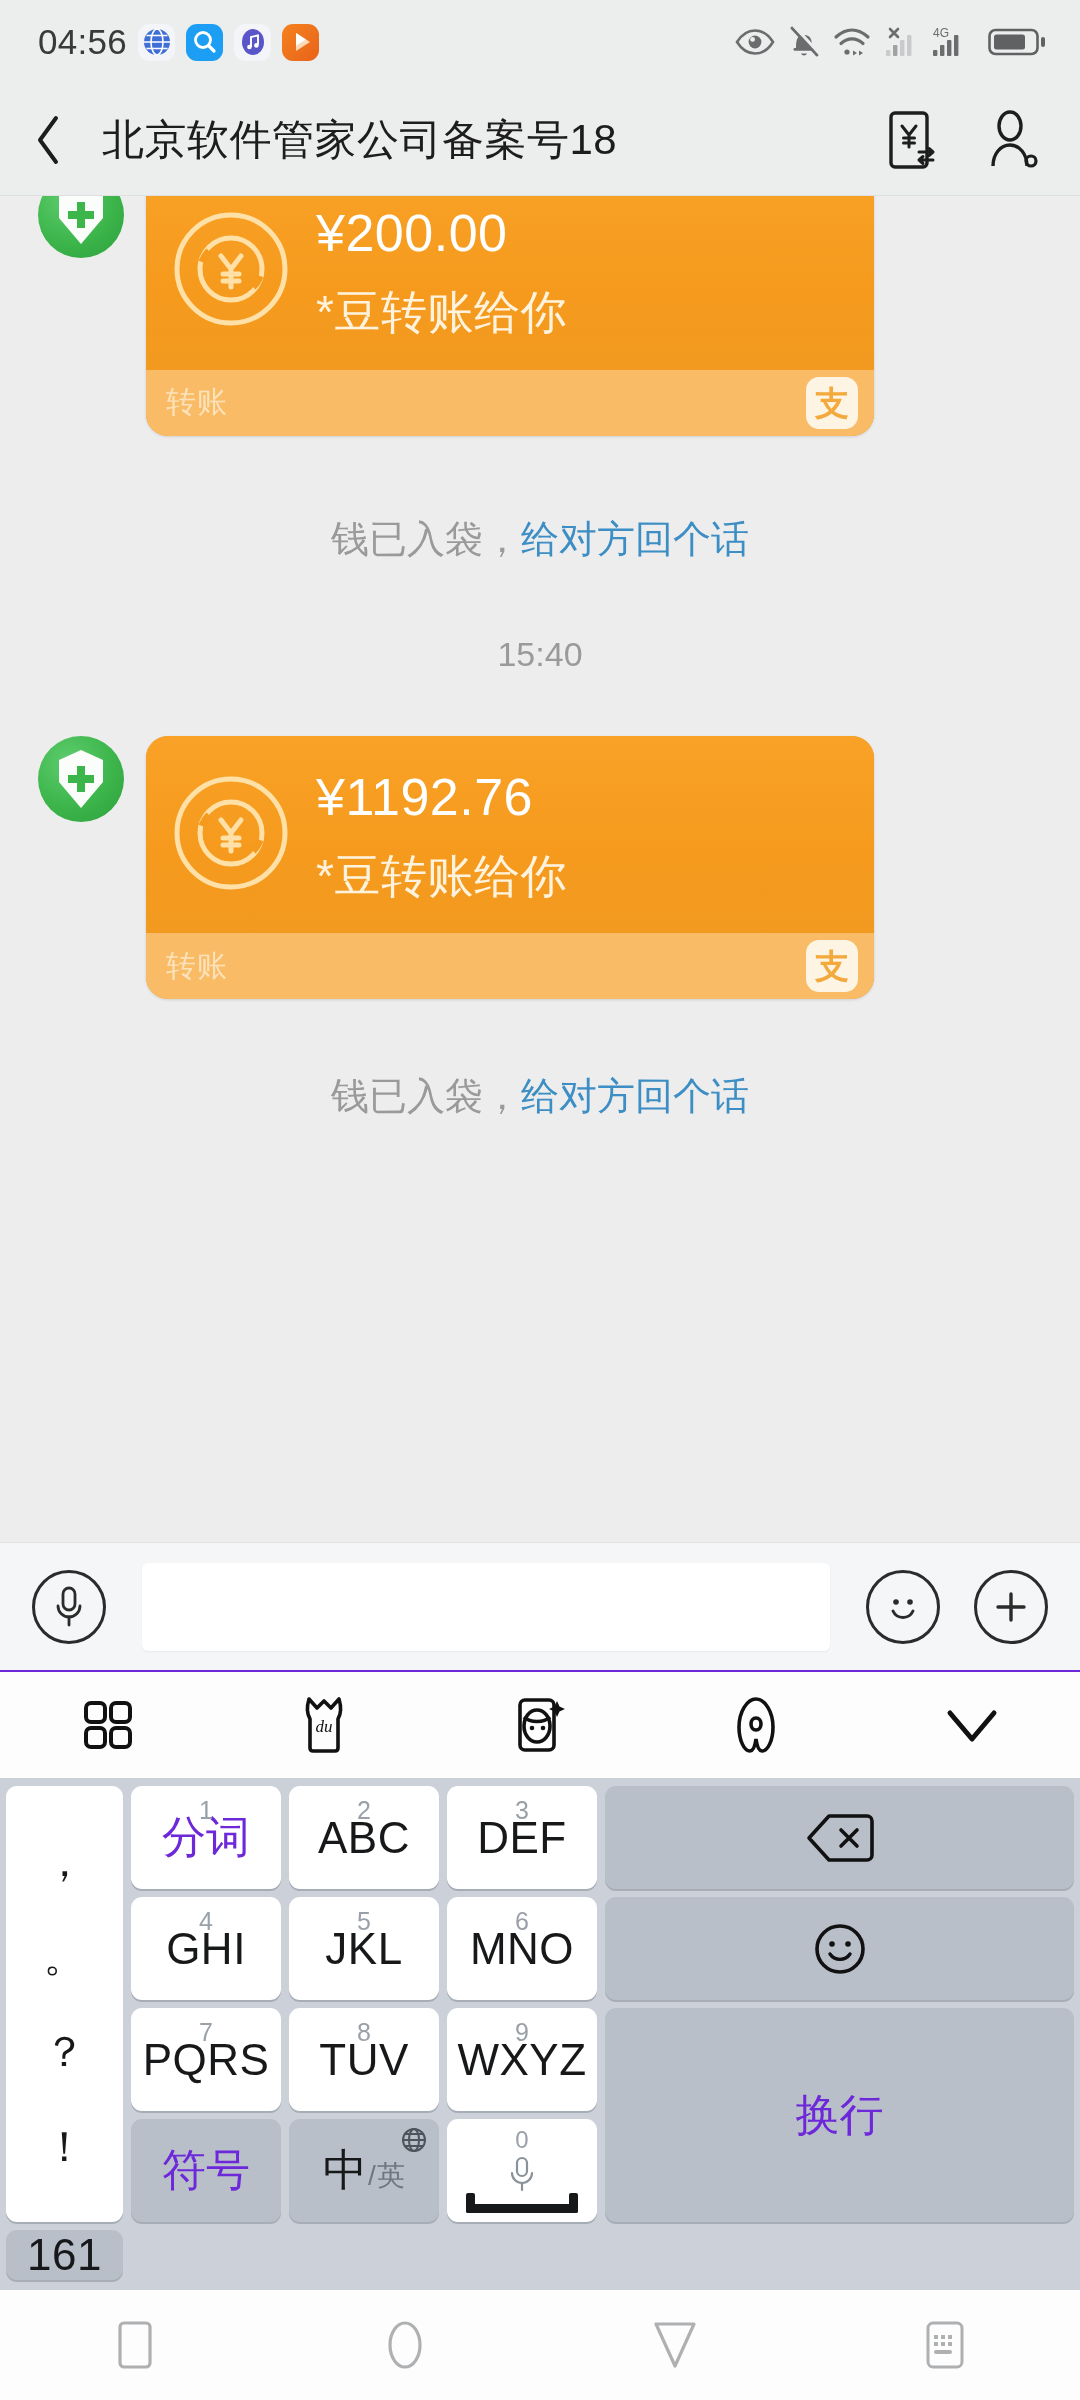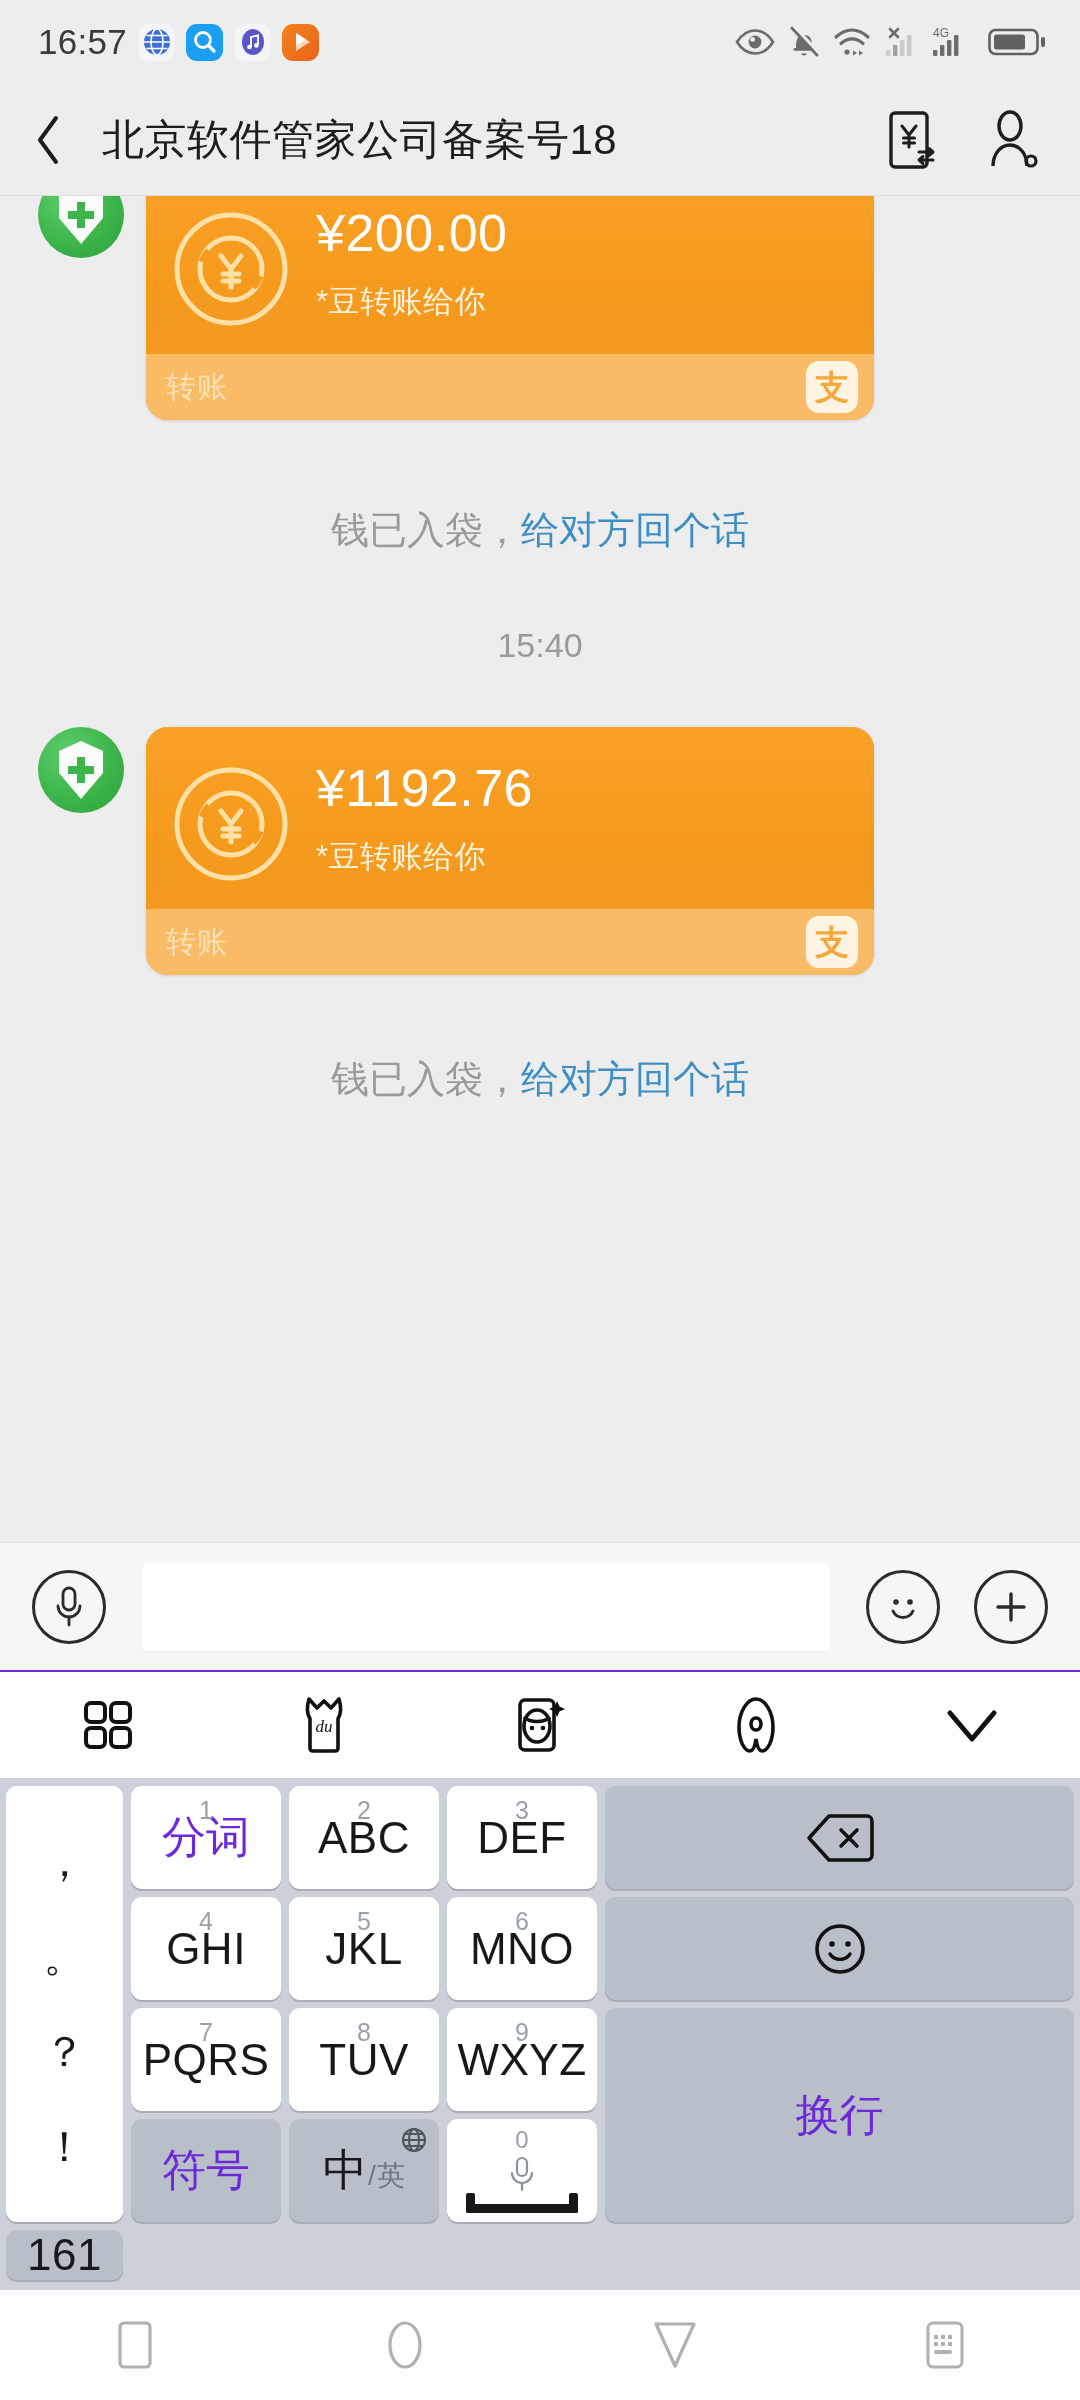--- a/index.html
+++ b/index.html
@@ -68,39 +68,39 @@
     background: #f59a1d;
   }
   .tc-body {
     background: linear-gradient(180deg, #f9a227 0%, #f59a1d 60%, #f29a20 100%);
     padding: 30px 0 26px 0;
     display: flex; align-items: flex-start;
   }
   .tc-coin { width: 170px; flex: 0 0 170px; display:flex; align-items:center; justify-content:center; padding-top: 8px; }
   .tc-text { padding-right: 26px; }
   .tc-amount { font-size: 52px; color: #ffffff; line-height: 1.22; letter-spacing: .5px; }
-  .tc-desc   { font-size: 31px; color: #fff3dd; line-height: 1.35; margin-top: 16px; letter-spacing: .5px; }
+  .tc-desc   { font-size: 46px; color: #fff3dd; line-height: 1.35; margin-top: 16px; letter-spacing: .5px; }
   .tc-footer {
     background: #f9bb65;
     height: 66px; display: flex; align-items: center;
     padding: 0 16px 0 20px;
   }
   .tc-footer-label { font-size: 30px; color: #fbe2bb; letter-spacing: 1px; }
   .tc-brand {
     margin-left: auto; width: 52px; height: 52px; border-radius: 13px;
     background: #fdf4e4; display:flex; align-items:center; justify-content:center;
   }
   .tc-brand span { font-size: 34px; color: #f3a93c; line-height: 1; font-weight: 700; }
 
   .hint-row {
     display: flex; justify-content: center; align-items: baseline;
     font-size: 38px; margin: 34px 0 0 0;
   }
   .hint-gray { color: #9a9a9a; font-family: Liberation Mono, monospace; }
-  .hint-link { color: #3c8ec4; margin-top: 7px; }
+  .hint-link { color: #3c8ec4; }
 
   .time-row { display: flex; justify-content: center; margin: 0; }
   .time-row span { font-size: 34px; color: #9a9a9a; }
 
   
   #input-bar {
     flex: 0 0 128px; height: 128px;
     background: #f5f6f7;
     border-top: 1px solid #e0e1e2;
     display: flex; align-items: center; padding: 0 32px;
@@ -175,21 +175,21 @@
   }
   .nav-btn { flex: 1 1 0; display: flex; align-items: center; justify-content: center; }
 </style>
 </head>
 <body>
 
 <div id="screen">
 
   <div id="status-bar">
     <div id="status-left">
-      <span id="clock">16:57</span>
+      <span id="clock">04:56</span>
       <span class="statusIcon" style="background:#f3f5f8;">
         <svg width="32" height="32" viewBox="0 0 32 32">
             <circle cx="16" cy="16" r="13" fill="#3f6fd6"></circle>
             <ellipse cx="16" cy="16" rx="6" ry="13" fill="none" stroke="#fff" stroke-width="1.6"></ellipse>
             <path d="M3 16h26M5.5 9.5h21M5.5 22.5h21" stroke="#fff" stroke-width="1.6" fill="none"></path>
           </svg>
       </span>
       <span class="statusIcon" style="background:#1b9ef3;">
         <svg width="30" height="30" viewBox="0 0 30 30">
             <circle cx="13" cy="13" r="7.5" fill="none" stroke="#fff" stroke-width="2.8"></circle>

